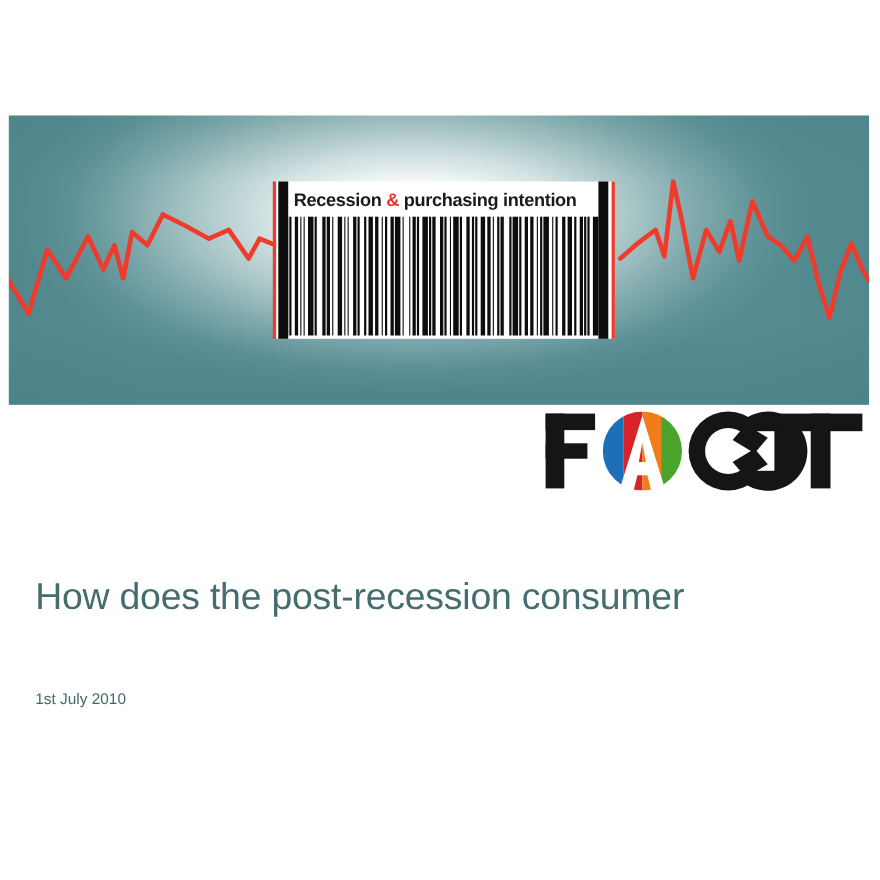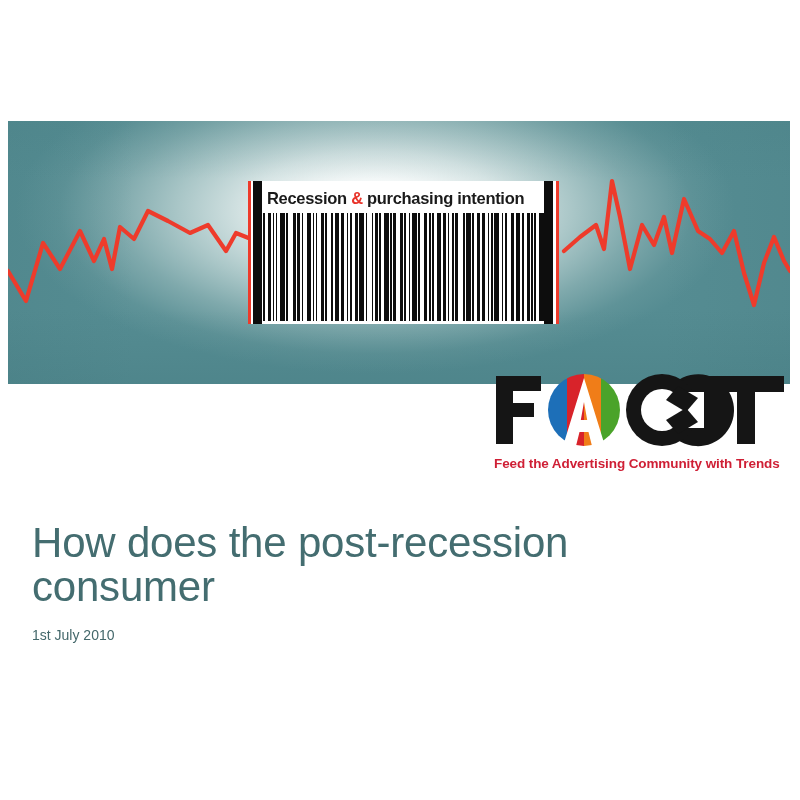--- a/index.html
+++ b/index.html
@@ -27,21 +27,20 @@
     overflow: hidden;
     background:
       radial-gradient(ellipse 46% 62% at 47% 34%,
         #ffffff 0%,
         #f4f8f8 18%,
         #d6e4e4 36%,
         #a9c6c7 55%,
         #7fa9ac 72%,
         #5f9398 88%,
         #558c92 100%);
-    margin-top: 16px;
   }
   #hero-banner .vignette {
     position: absolute;
     inset: 0;
     background:
       linear-gradient(to bottom, rgba(70,125,130,0.20) 0%, rgba(70,125,130,0) 22%, rgba(70,125,130,0) 72%, rgba(64,118,124,0.30) 100%),
       linear-gradient(to right, rgba(70,125,130,0.25) 0%, rgba(70,125,130,0) 16%, rgba(70,125,130,0) 84%, rgba(70,125,130,0.22) 100%);
     pointer-events: none;
   }
   #hero-banner svg.trendline {
@@ -143,21 +142,21 @@
     white-space: nowrap;
   }
 
   
   #cover-title {
     position: absolute;
     left: 32px;
     top: 521px;
     width: 730px;
     font-family: "Liberation Sans", sans-serif;
-    font-size: 42px;
+    font-size: 34px;
     line-height: 44px;
     font-weight: normal;
     color: #446d70;
     letter-spacing: -0.2px;
   }
   #cover-date {
     position: absolute;
     left: 32px;
     top: 627px;
     font-family: "Liberation Sans", sans-serif;
@@ -292,20 +291,19 @@
       <path fill="#151515" d="M186 16 l20 12 -12 14 -20 -12 Z"></path>
       <path fill="#151515" d="M186 64 l20 -12 -12 -14 -20 12 Z"></path>
     </g>
 
     <g fill="#151515">
       <rect x="216" y="6" width="76" height="16"></rect>
       <rect x="245" y="6" width="18" height="68"></rect>
     </g>
   </svg>
 
-  <div id="fact-tagline">Feed the Advertising Community with Trends</div>
 </div>
 
 <div id="cover-title">
   <div>How does the post-recession consumer</div>
 </div>
 
 <div id="cover-date">1st July 2010</div>
 
 </body></html>

